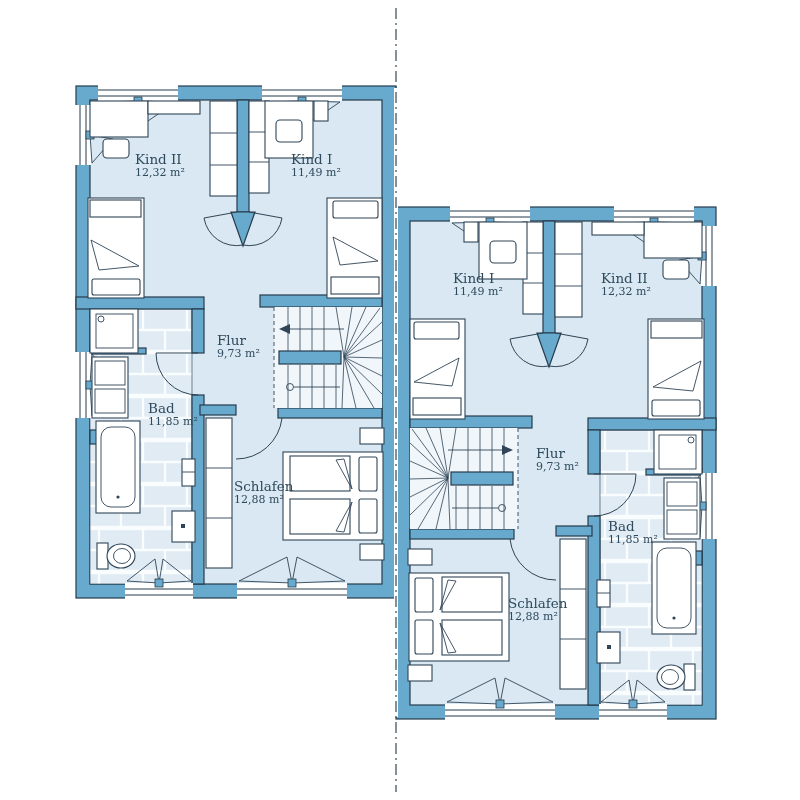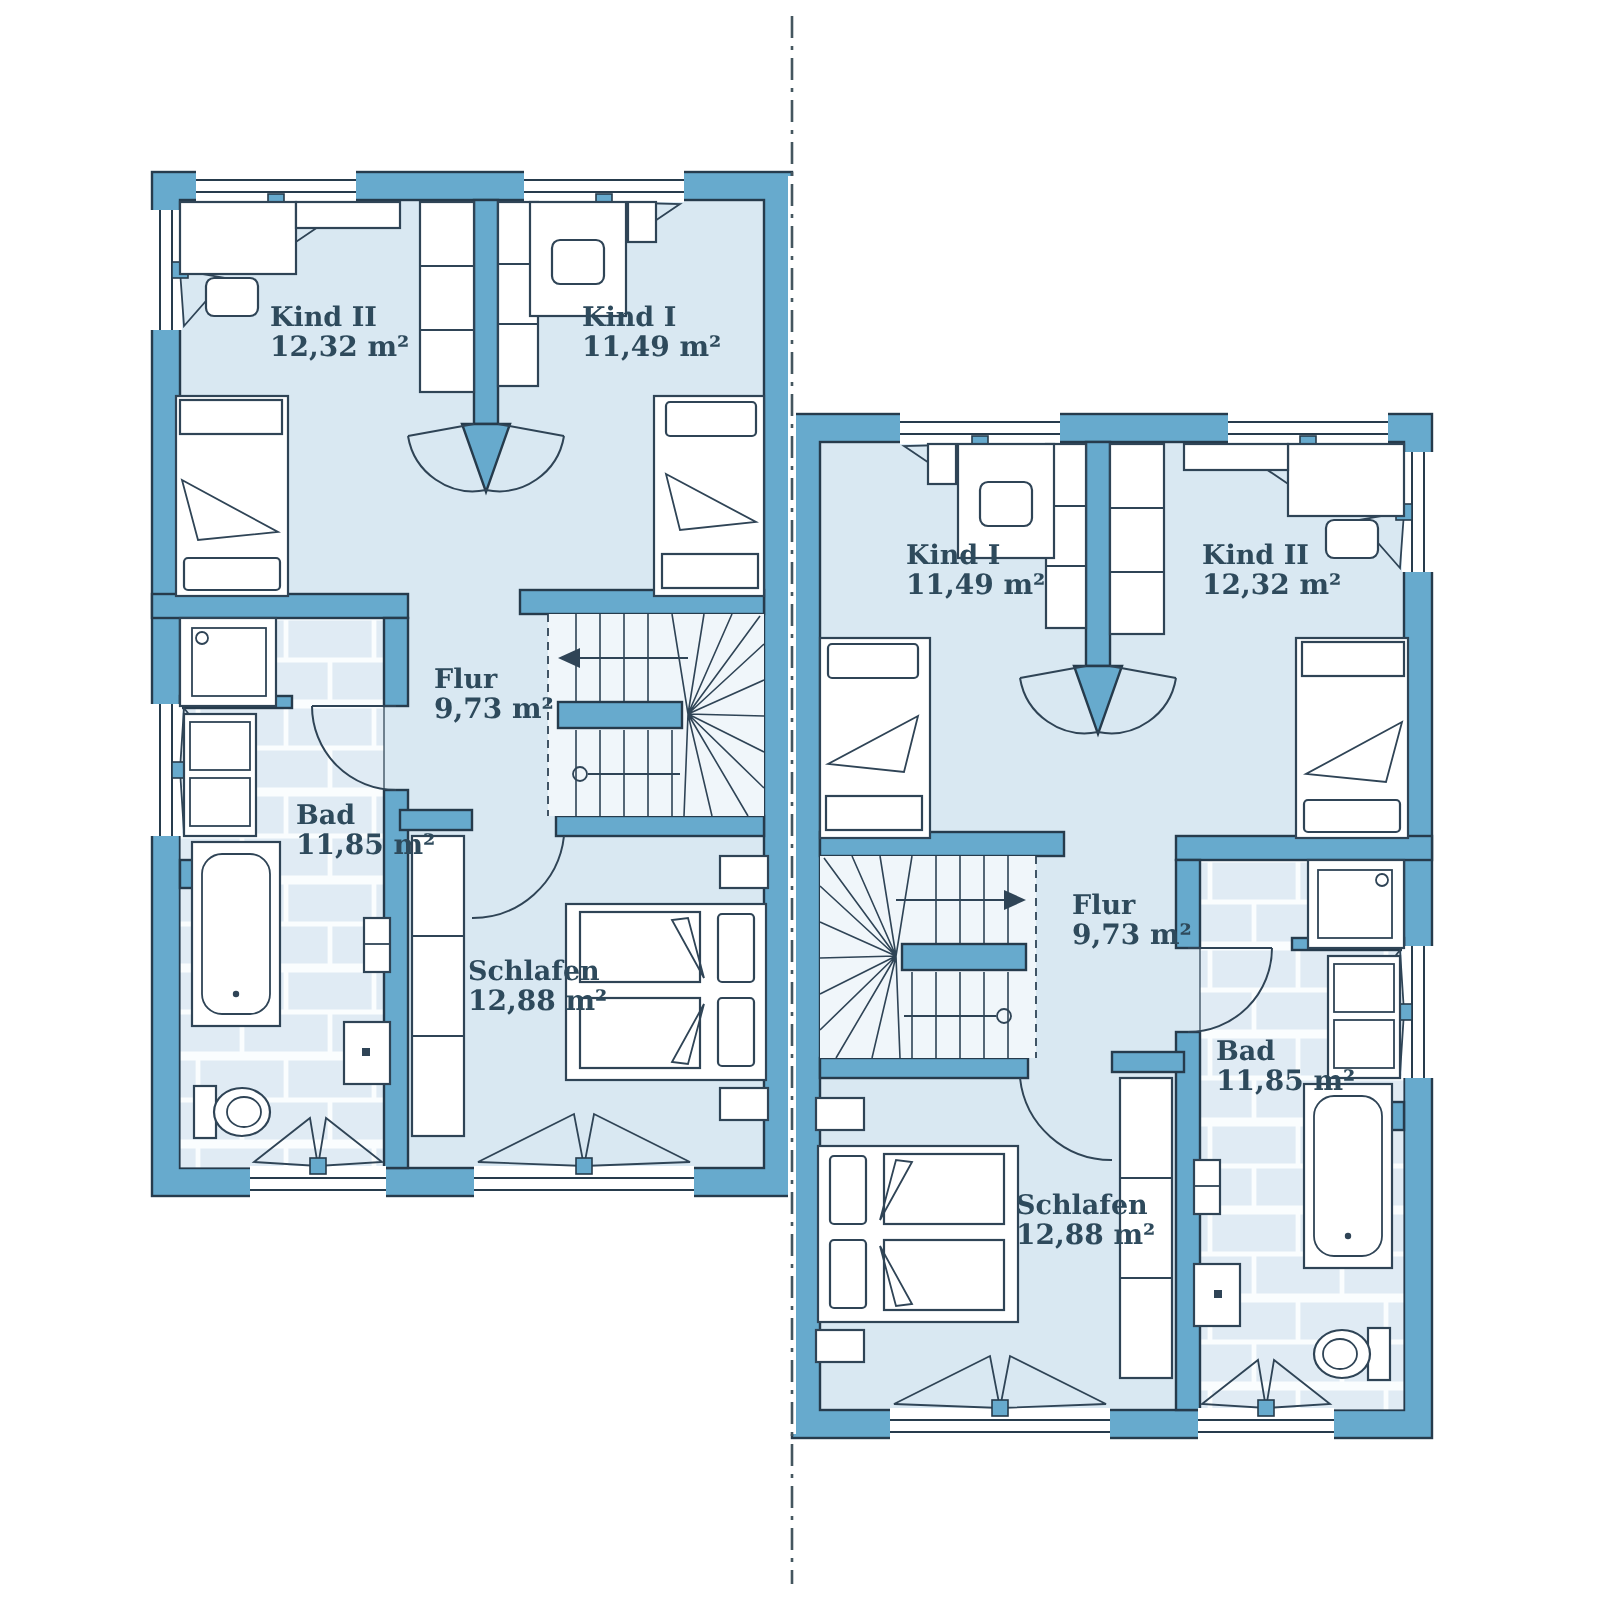--- a/index.html
+++ b/index.html
@@ -1,20 +1,20 @@
 <!DOCTYPE html>
 <html><head>
 <meta charset="utf-8">
 <style>
   html,body{margin:0;padding:0;background:#ffffff;}
   #stage{position:relative;width:800px;height:800px;background:#ffffff;overflow:hidden;}
   #plan-svg{position:absolute;left:0;top:0;}
-  .room-label{position:absolute;font-family:"DejaVu Serif",serif;color:#2e4a5c;line-height:1.12;white-space:nowrap;font-weight:bold;}
+  .room-label{position:absolute;font-family:"DejaVu Serif",serif;color:#2e4a5c;line-height:1.12;white-space:nowrap;}
   .room-label .rname{display:block;font-size:13.5px;}
-  .room-label .rarea{display:block;font-size:14px;}
+  .room-label .rarea{display:block;font-size:11px;}
   
   .wall{fill:#67aacd;stroke:#263b4c;stroke-width:1.2;}
   .room{fill:#d9e8f2;stroke:#263b4c;stroke-width:1.2;}
   .furn{fill:#ffffff;stroke:#2f4456;stroke-width:1.1;}
   .fline{fill:none;stroke:#2f4456;stroke-width:0.9;}
   .tline{fill:none;stroke:#2f4456;stroke-width:0.8;}
   .winslot{fill:#ffffff;stroke:none;}
   .winline{fill:none;stroke:#263b4c;stroke-width:1;}
   .tri{fill:none;stroke:#2f4456;stroke-width:0.9;}
   .windot{fill:#67aacd;stroke:#263b4c;stroke-width:0.8;}

